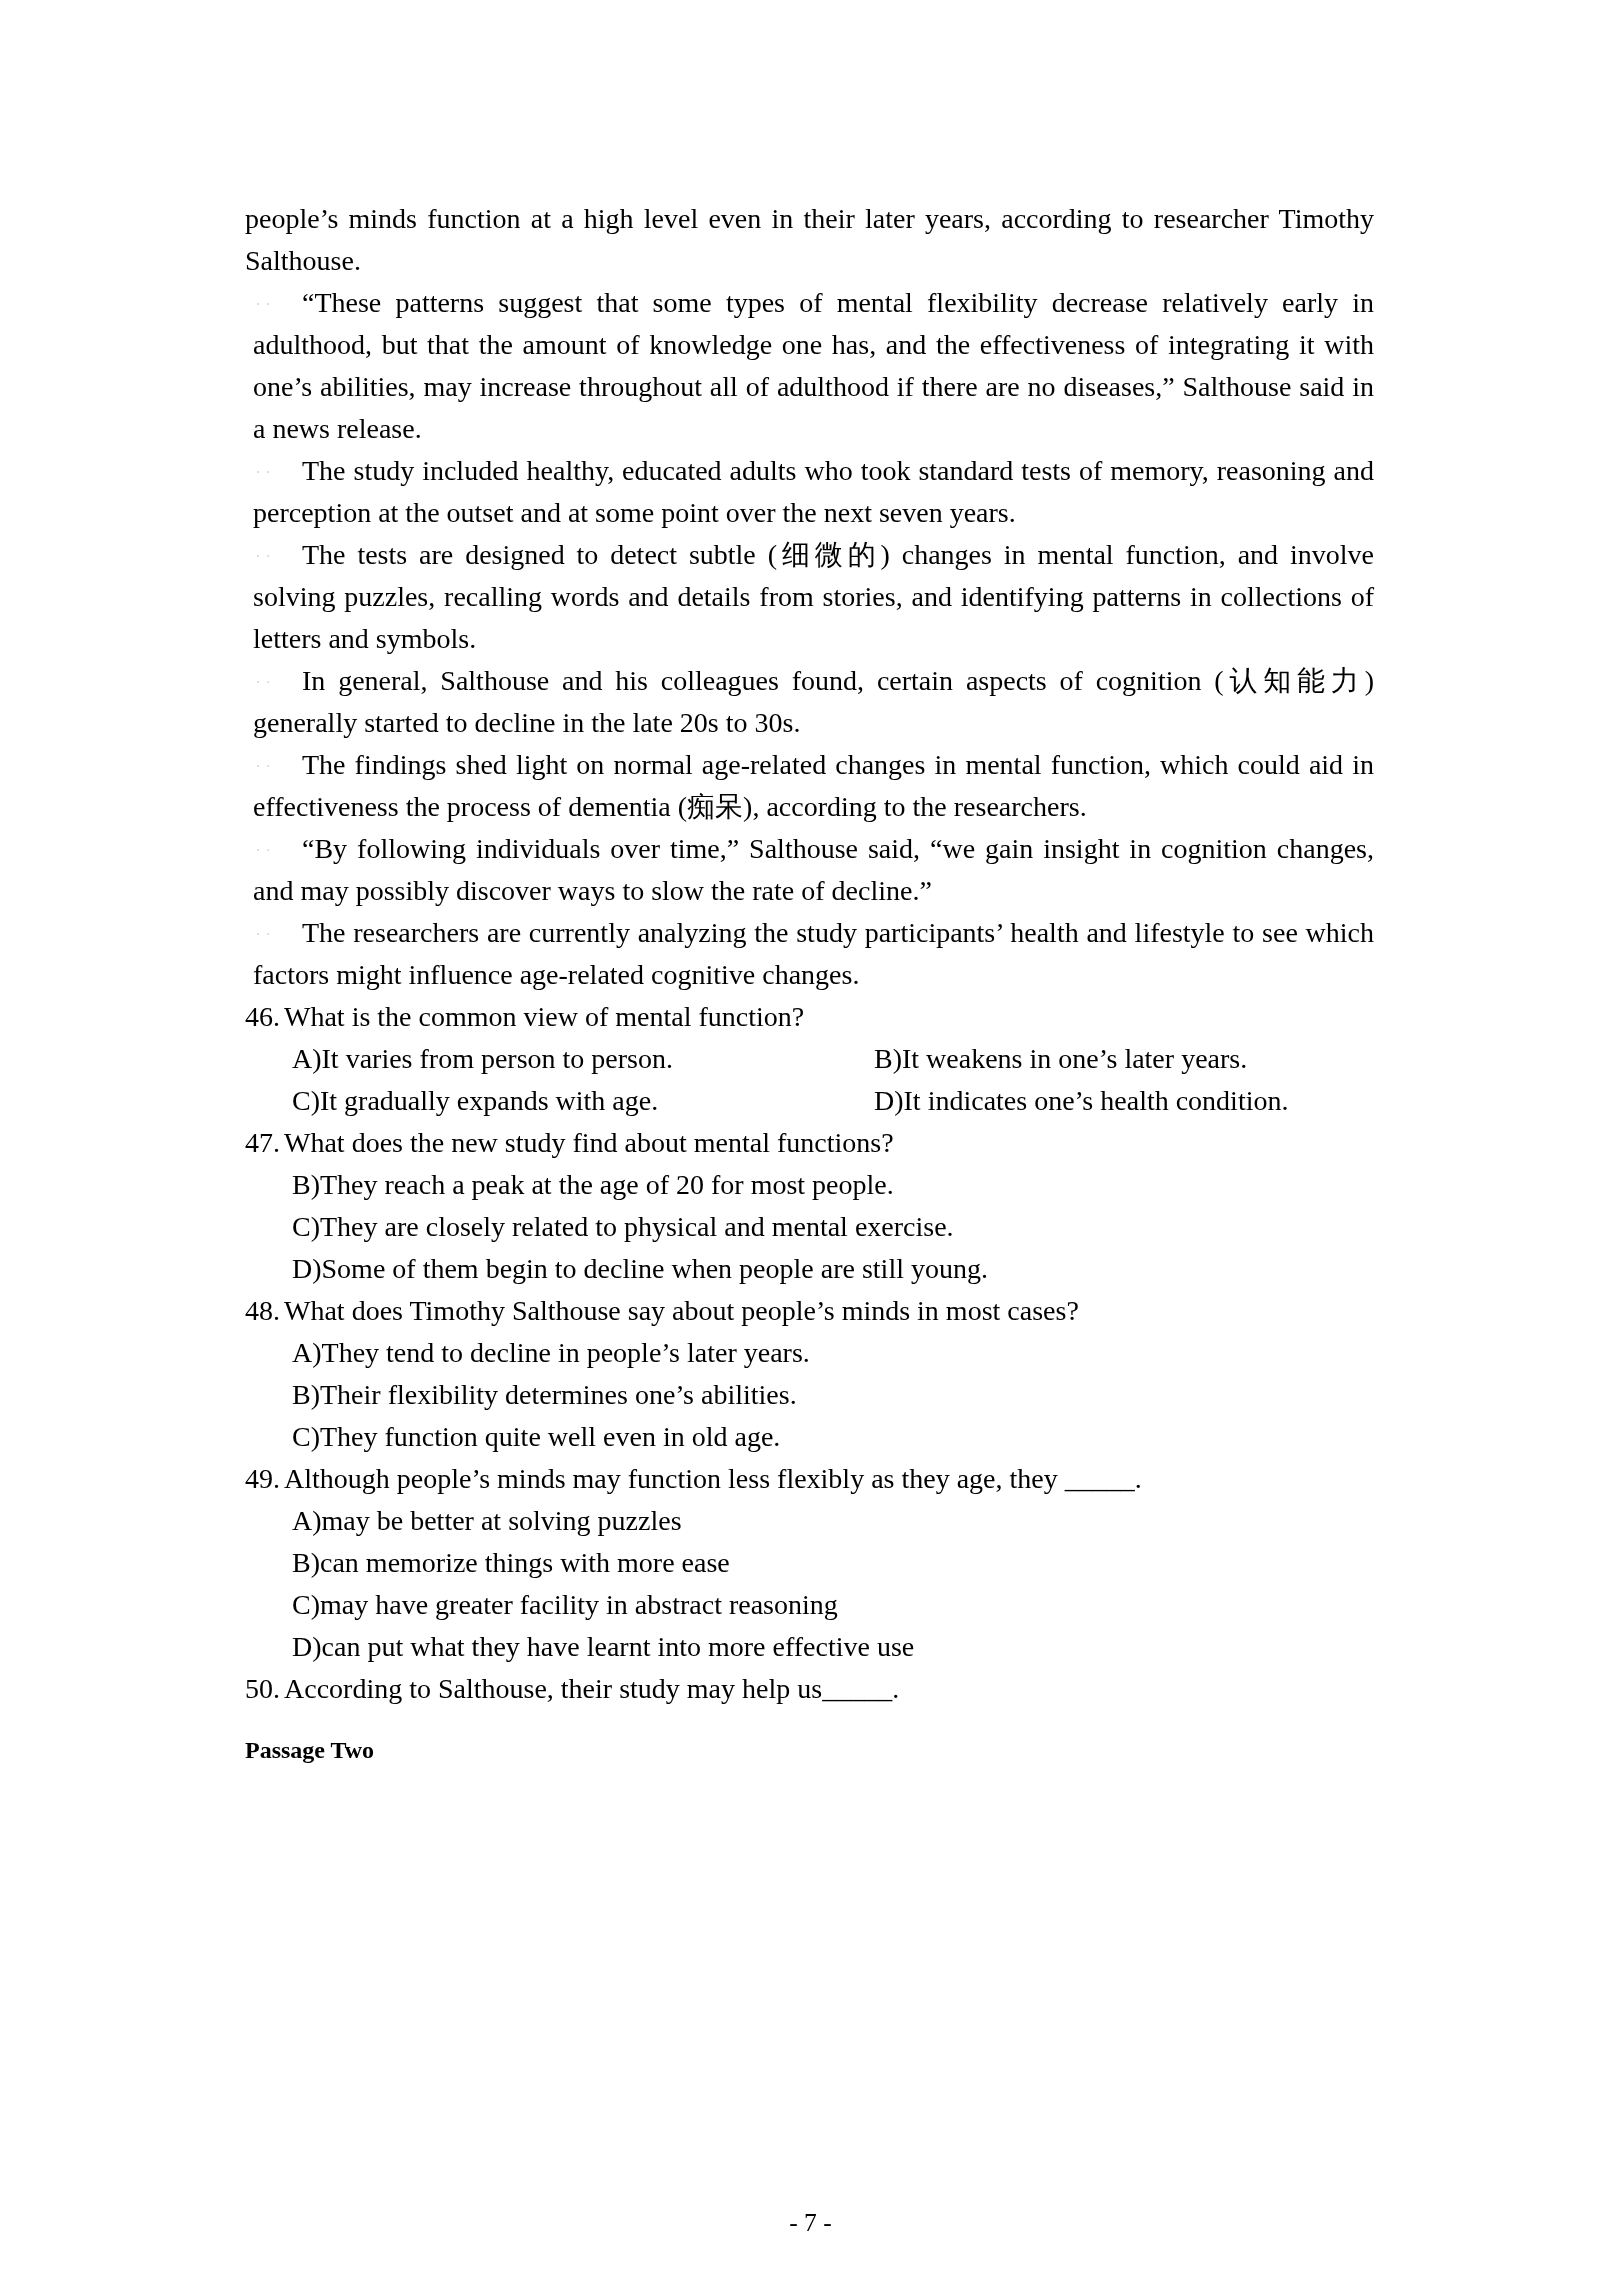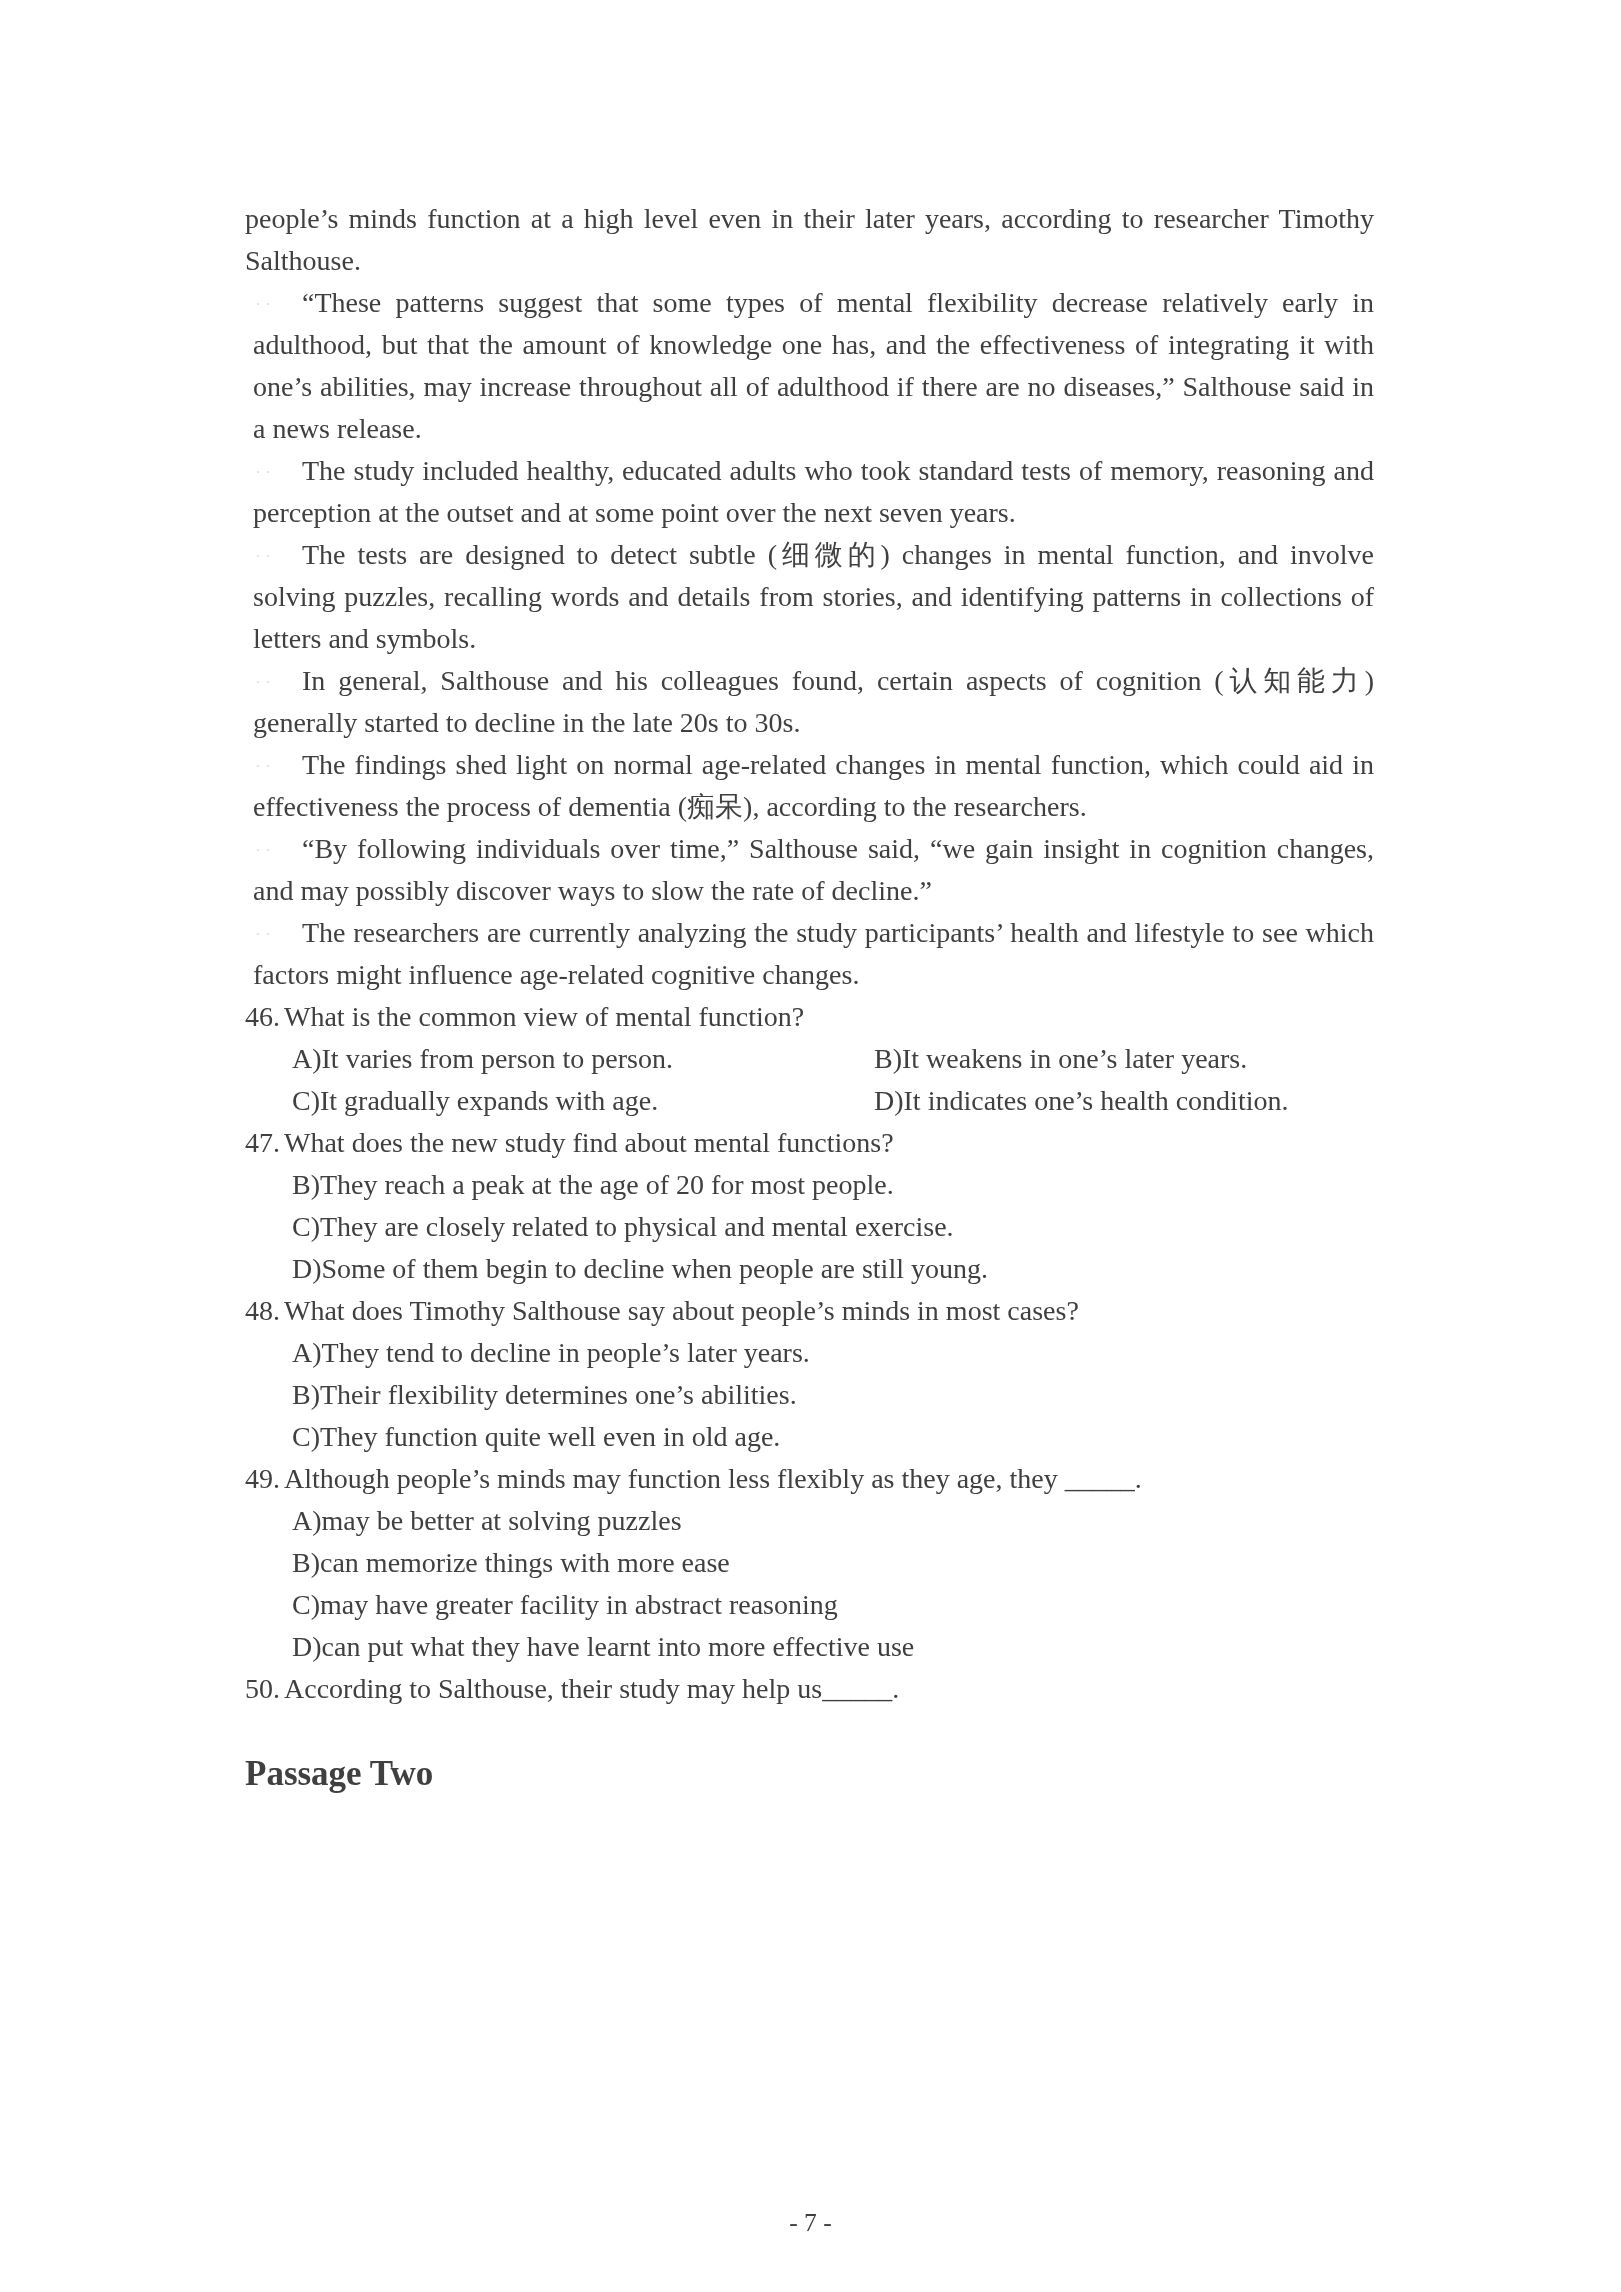--- a/index.html
+++ b/index.html
@@ -1,20 +1,20 @@
 <!DOCTYPE html>
 <html><head>
 <meta charset="utf-8">
 <style>
   html,body{margin:0;padding:0;background:#ffffff;}
   .page{
     position:relative;
     width:1621px;height:2293px;
     background:#ffffff;
-    color:#404040;
+    color:#000000;
     font-family:"Liberation Serif","DejaVu Serif",serif;
     overflow:hidden;
   }
   .content{
     position:absolute;
     left:245px;top:198px;width:1129px;
     font-size:28px;line-height:42px;
   }
   .para{margin:0;text-align:justify;}
   .para.indent{text-indent:49px;position:relative;margin-left:8px;}
@@ -25,23 +25,23 @@
     text-indent:0;font-size:17.6px;opacity:.16;
   }
   .question{margin:0;}
   .qline{}
   .qnum{margin-right:4px;}
   .opts{margin-left:47px;}
   .opt{display:block;}
   .opt-row{display:flex;}
   .opt-row .col1{flex:0 0 582px;}
   .section-heading{
-    margin-top:43px;
+    margin-top:19px;
     font-weight:bold;
-    font-size:35px;
+    font-size:24px;
   }
   .footer{
     position:absolute;
     top:2208px;left:0;width:100%;
     text-align:center;
     font-size:25.5px;
     line-height:29px;
   }
 </style>
 </head>

